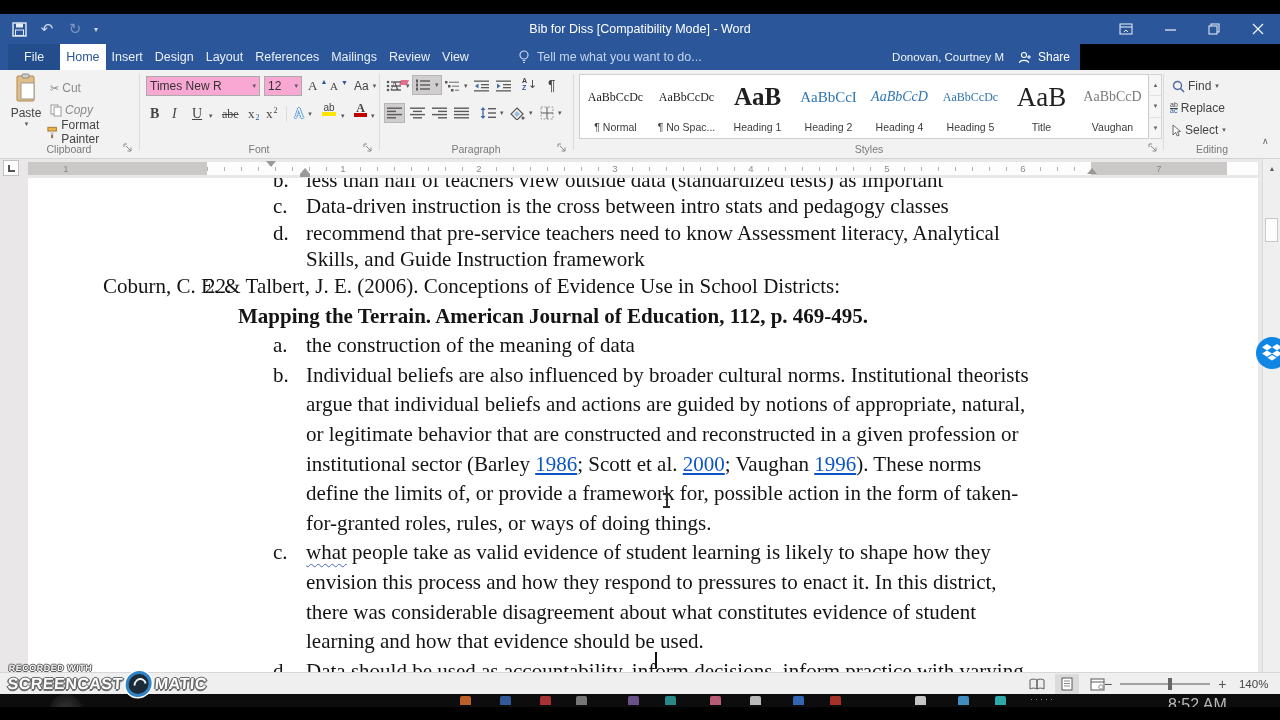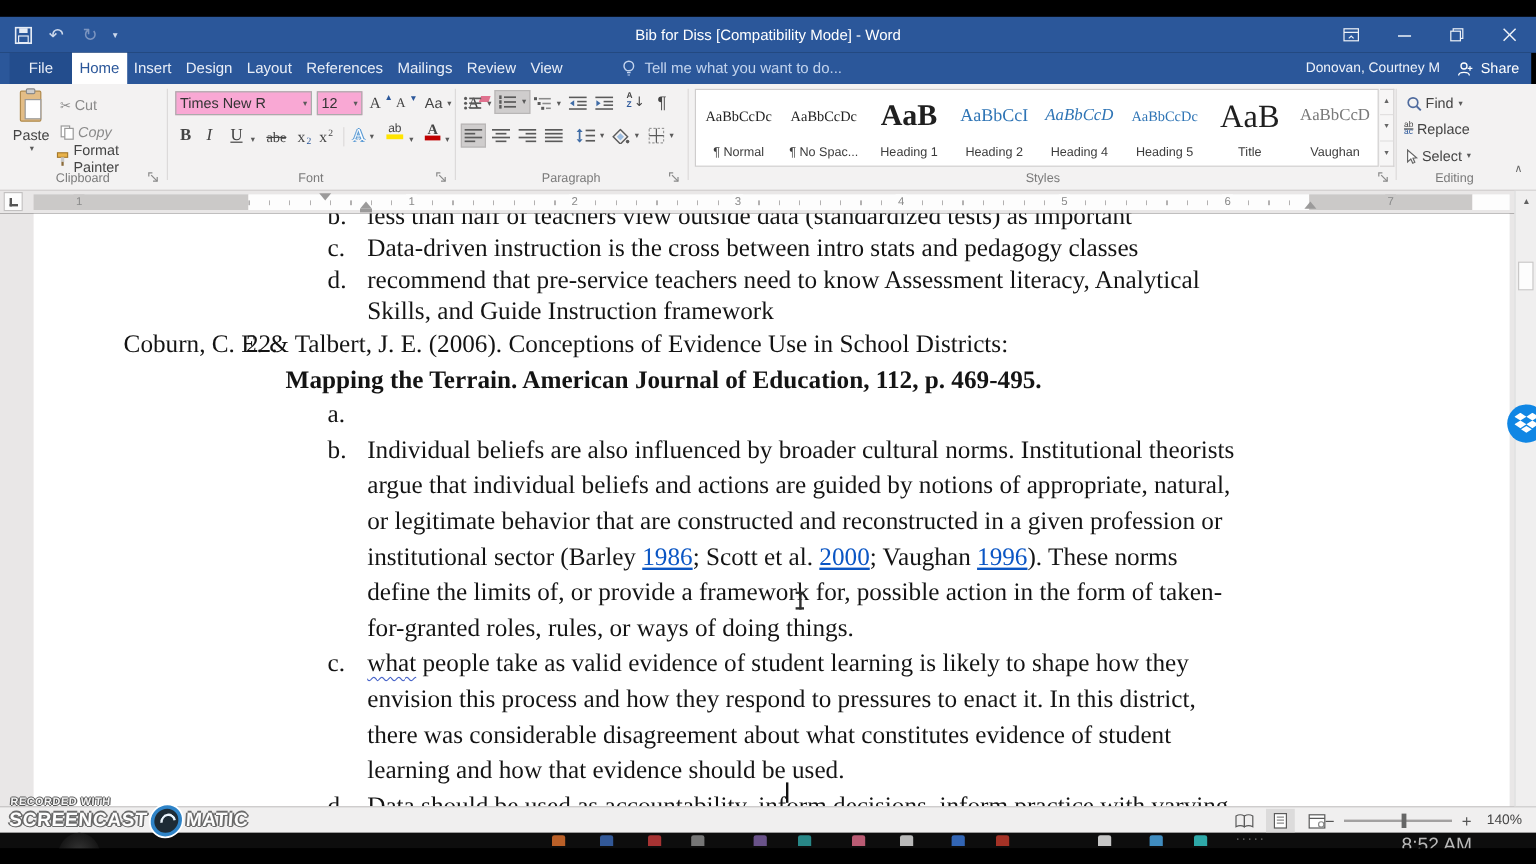--- a/index.html
+++ b/index.html
@@ -11,21 +11,21 @@
   .qat{position:absolute;left:10px;top:4px;display:flex;align-items:center;gap:10px;height:22px;}
   .qat .ic{display:flex;align-items:center;justify-content:center;width:18px;height:18px;}
   .undo-g{color:#cdd9ec;font-size:15px;font-family:"DejaVu Sans",sans-serif;}
   .redo-g{color:#7c95c0;font-size:15px;font-family:"DejaVu Sans",sans-serif;}
   .qat-dd{color:#cdd9ec;font-size:8px;}
   #win-title{position:absolute;left:0;right:0;top:0;height:30px;display:flex;align-items:center;justify-content:center;
              font-size:12.5px;color:#fff;}
   .winctrls{position:absolute;right:0;top:0;height:30px;display:flex;}
   .winbtn{width:44px;height:30px;display:flex;align-items:center;justify-content:center;color:#eef2f8;}
   
-  #tabsrow{position:absolute;left:0;top:44px;width:1276px;height:26px;background:#2b579a;}
+  #tabsrow{position:absolute;left:0;top:44px;width:1080px;height:26px;background:#2b579a;}
   #tabs{display:flex;height:26px;align-items:stretch;padding-left:8px;}
   .tab{display:flex;align-items:center;padding:0 6px;font-size:12.5px;color:#e9eef7;cursor:default;}
   .tab.file{background:#234d8d;padding:0 16px;}
   .tab.active{background:#fff;color:#2b579a;}
   #tellme{position:absolute;left:518px;top:0;height:26px;display:flex;align-items:center;gap:7px;
           color:#c3d4ee;font-size:12.5px;}
   #acct{position:absolute;right:0;top:0;height:26px;display:flex;align-items:center;gap:14px;padding-right:10px;
         color:#eef2fa;font-size:11.5px;}
   .sharebox{display:flex;align-items:center;gap:6px;font-size:12px;color:#fff;}
   
@@ -558,21 +558,21 @@
 
   <div id="docarea">
     <div id="page">
       <div id="doclines">
           <div class="dl alpha" style="top: -10px;"><span class="mk">b.</span><span>less than half of teachers view outside data (standardized tests) as important</span></div>
           <div class="dl alpha" style="top: 16.3px;"><span class="mk">c.</span><span>Data-driven instruction is the cross between intro stats and pedagogy classes</span></div>
           <div class="dl alpha" style="top: 42.6px;"><span class="mk">d.</span><span>recommend that pre-service teachers need to know Assessment literacy, Analytical</span></div>
           <div class="dl acont" style="top: 68.9px;"><span>Skills, and Guide Instruction framework</span></div>
           <div class="dl num" style="top: 96px;"><span class="mk">22.</span><span>Coburn, C. E. &amp; Talbert, J. E. (2006). Conceptions of Evidence Use in School Districts:</span></div>
           <div class="dl ncont" style="top: 125.6px;"><span>Mapping the Terrain. American Journal of Education, 112, p. 469-495.</span></div>
-          <div class="dl alpha" style="top: 155.2px;"><span class="mk">a.</span></div>
+          <div class="dl alpha" style="top: 155.2px;"><span class="mk">a.</span><span>the construction of the meaning of data</span></div>
           <div class="dl alpha" style="top: 184.8px;"><span class="mk">b.</span><span>Individual beliefs are also influenced by broader cultural norms. Institutional theorists</span></div>
           <div class="dl acont" style="top: 214.4px;"><span>argue that individual beliefs and actions are guided by notions of appropriate, natural,</span></div>
           <div class="dl acont" style="top: 244px;"><span>or legitimate behavior that are constructed and reconstructed in a given profession or</span></div>
           <div class="dl acont" style="top: 273.6px;"><span>institutional sector (Barley </span><span class="lk">1986</span><span>; Scott et al. </span><span class="lk">2000</span><span>; Vaughan </span><span class="lk">1996</span><span>). These norms</span></div>
           <div class="dl acont" style="top: 303.2px;"><span>define the limits of, or provide a framework for, possible action in the form of taken-</span></div>
           <div class="dl acont" style="top: 332.8px;"><span>for-granted roles, rules, or ways of doing things.</span></div>
           <div class="dl alpha" style="top: 362.4px;"><span class="mk">c.</span><span class="sq">what</span><span> people take as valid evidence of student learning is likely to shape how they</span></div>
           <div class="dl acont" style="top: 392px;"><span>envision this process and how they respond to pressures to enact it. In this district,</span></div>
           <div class="dl acont" style="top: 421.6px;"><span>there was considerable disagreement about what constitutes evidence of student</span></div>
           <div class="dl acont" style="top: 451.2px;"><span>learning and how that evidence should be used.</span></div>

